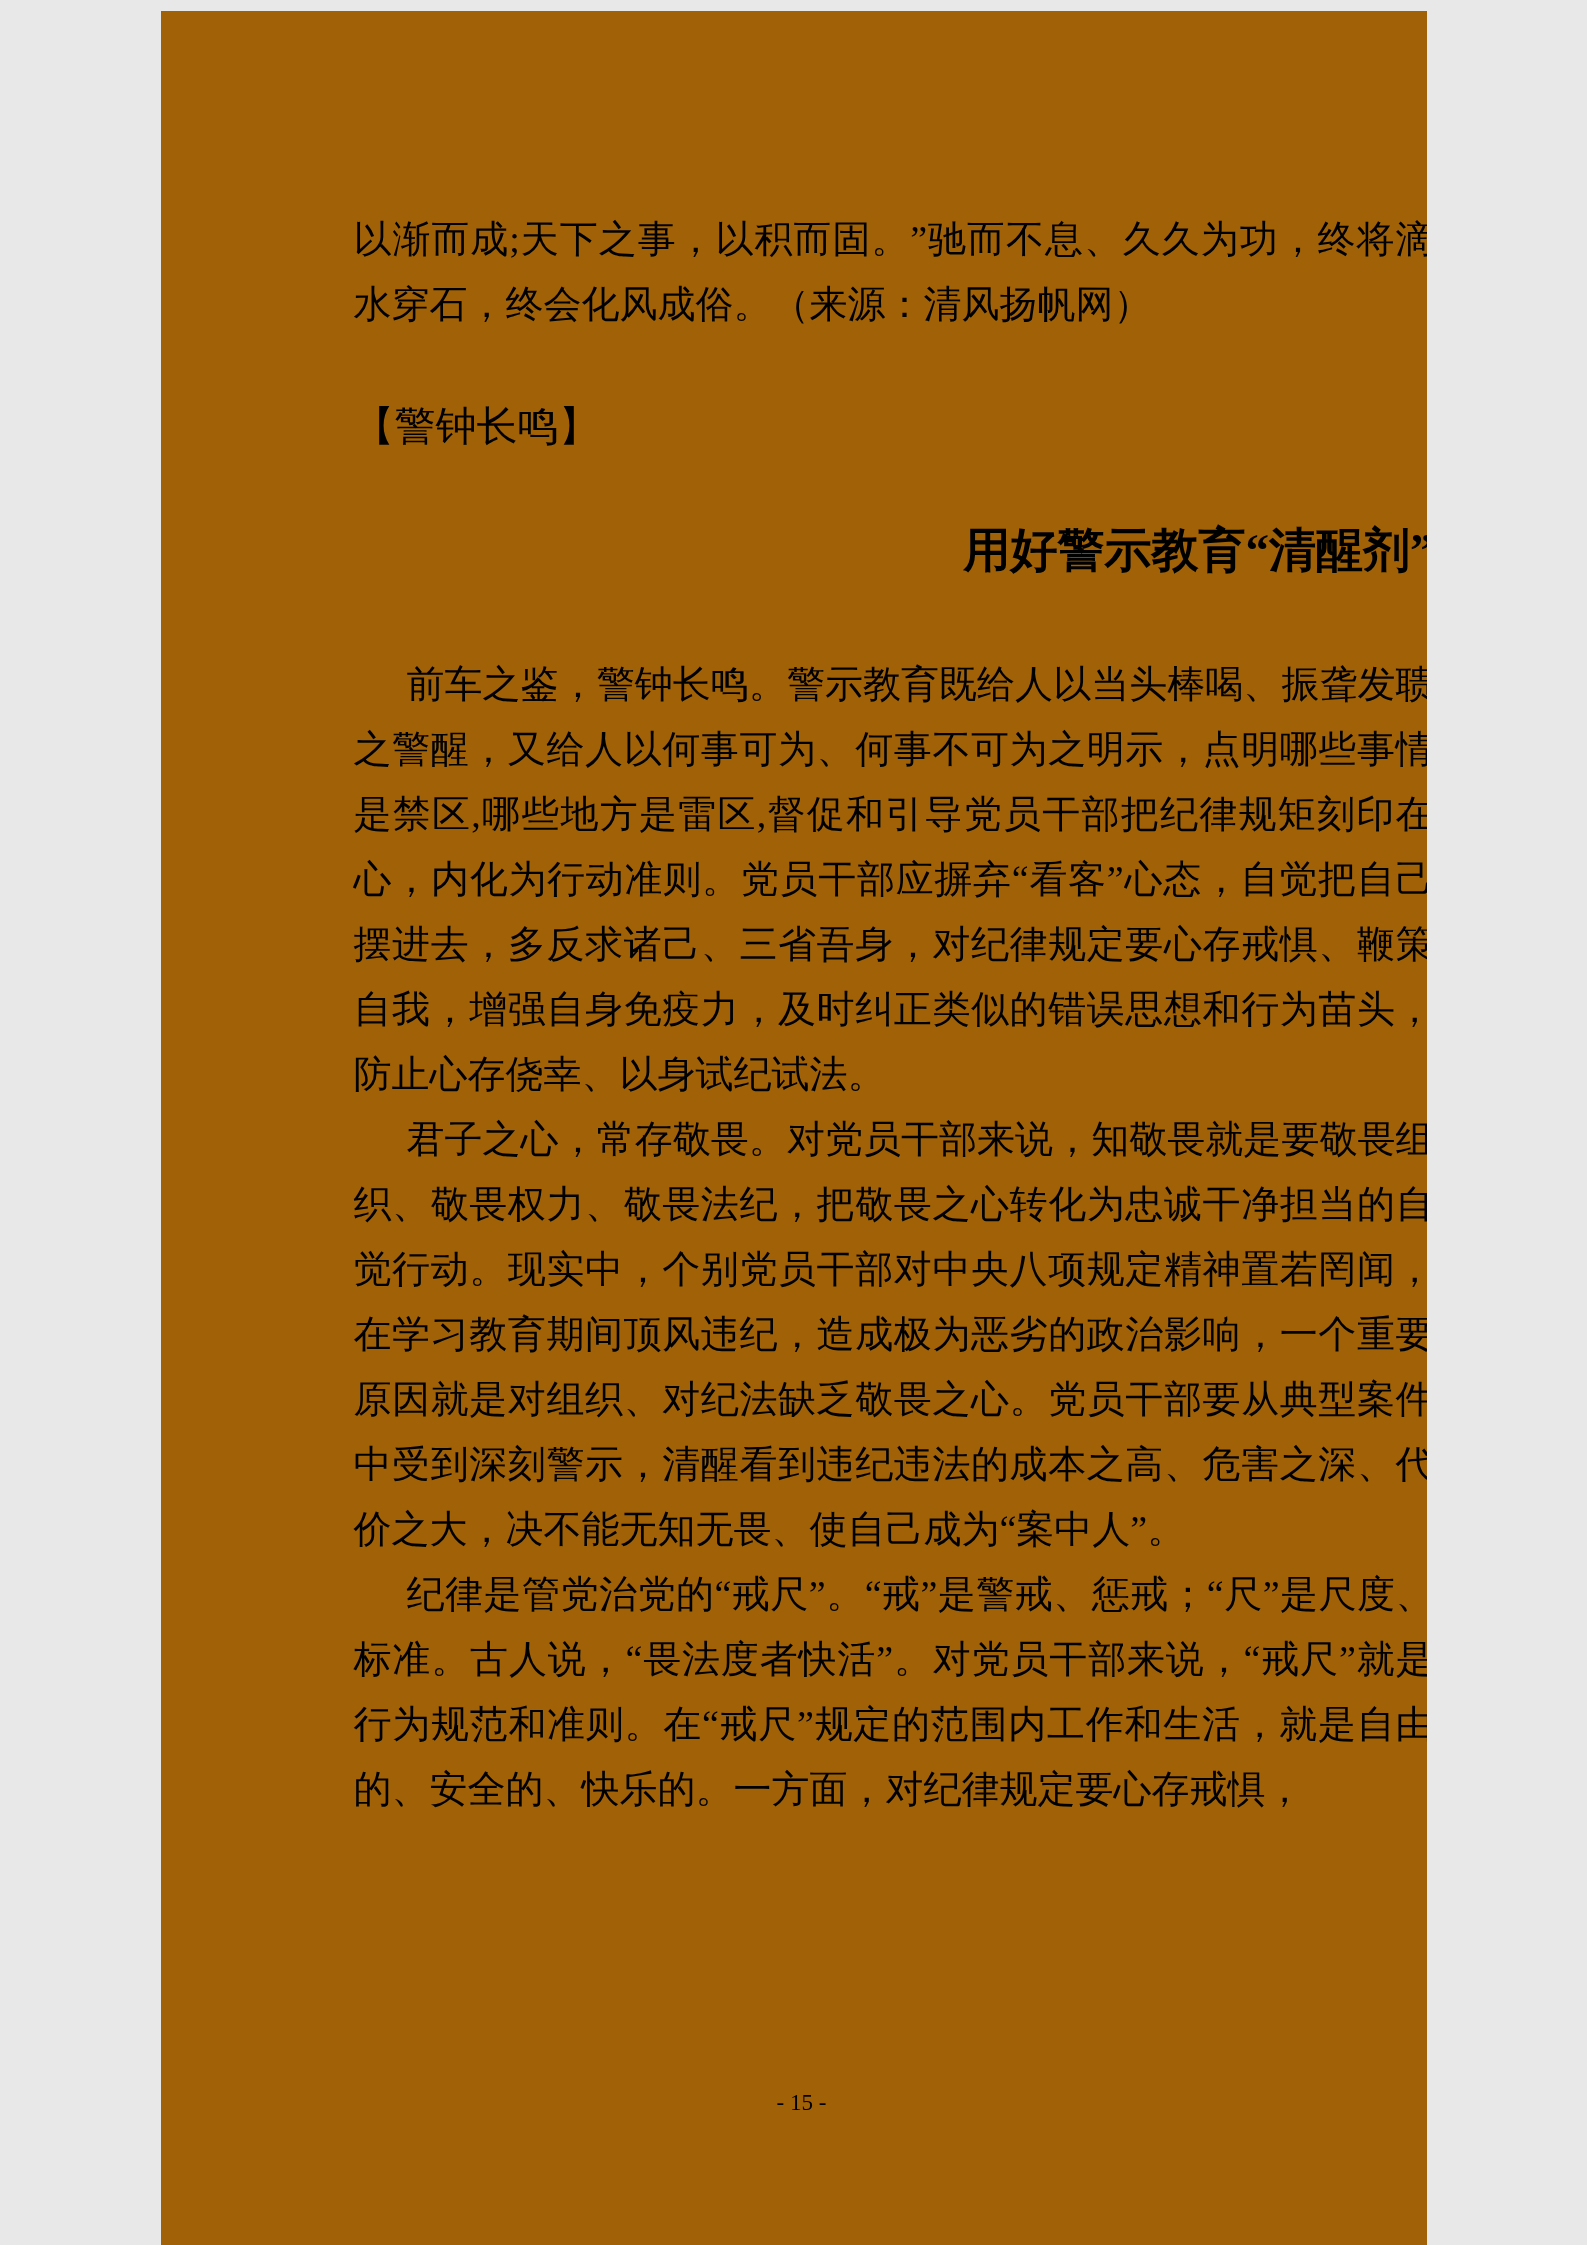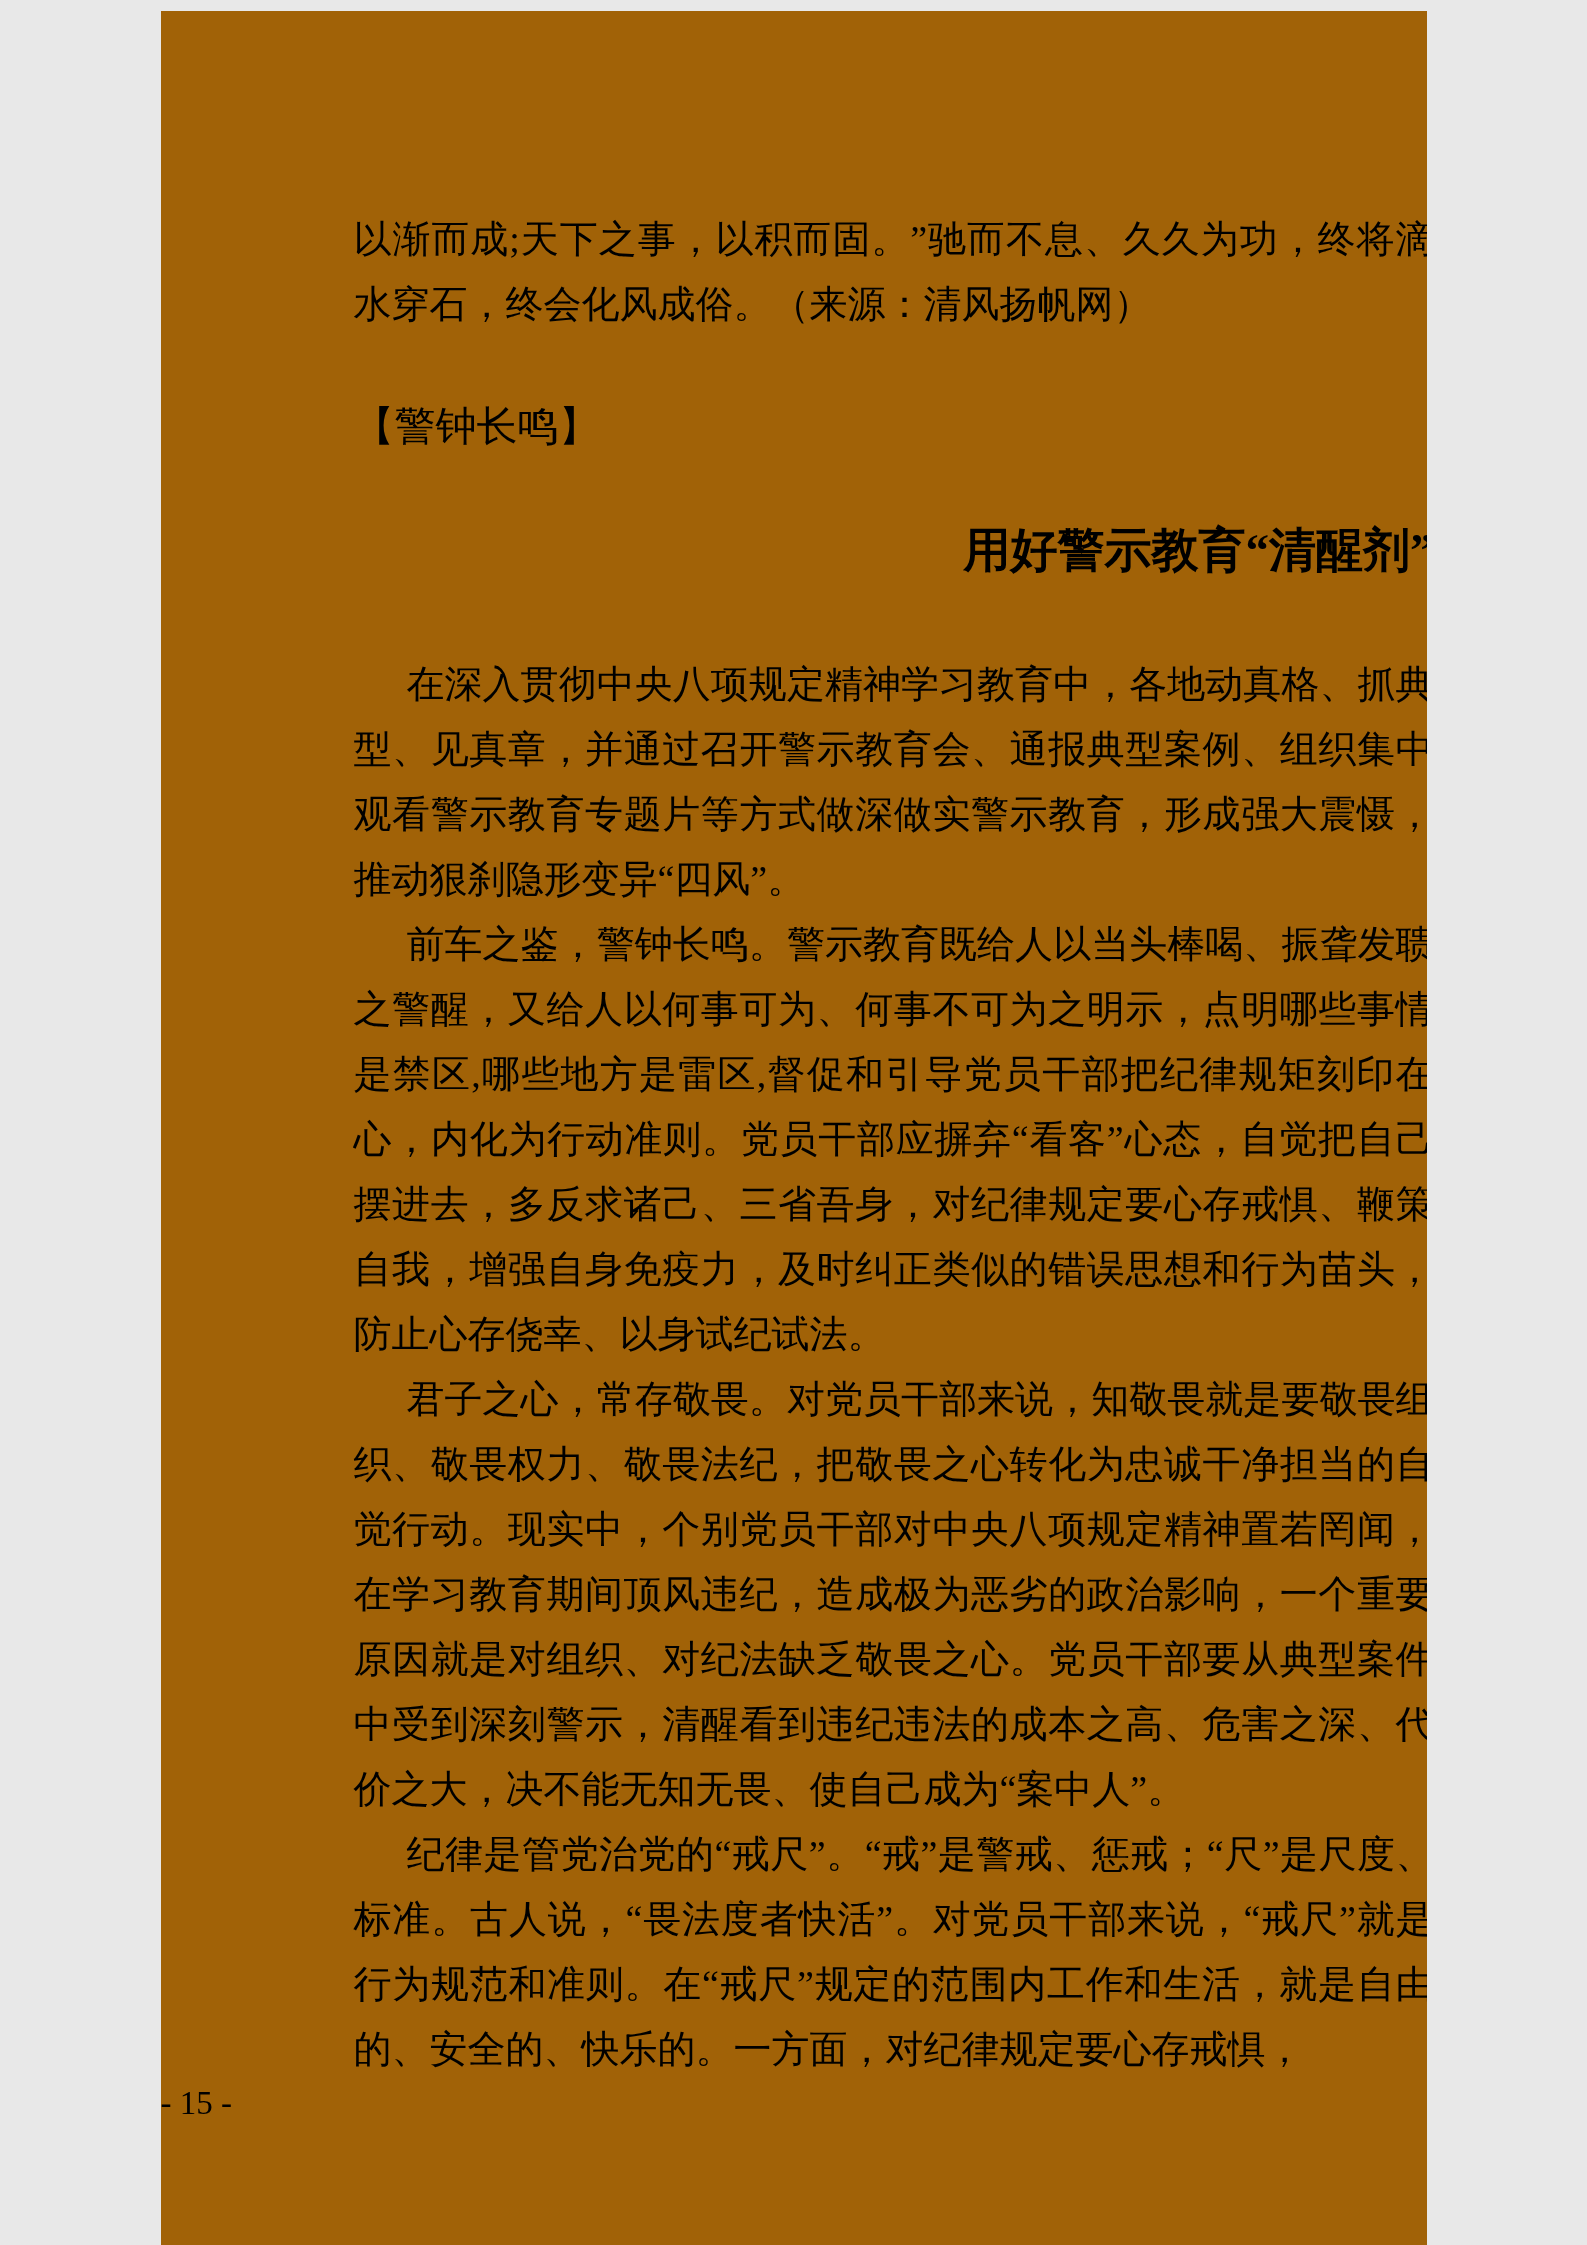--- a/index.html
+++ b/index.html
@@ -48,35 +48,34 @@
     margin: 0;
     font-size: 38px;
     line-height: 65px;
     text-indent: 53px;
     text-align: justify;
     text-justify: inter-ideograph;
     overflow-wrap: break-word;
   }
   .page-number {
     position: absolute;
-    left: 0;
+    left: 16px;
     right: 0;
     top: 2072px;
-    text-align: left;
-    font-size: 33px;
+    text-align: center;
+    font-size: 23px;
     line-height: 40px;
   }
 </style>
 </head>
 <body>
 
 <div class="page">
   <div class="text-col">
     <p class="p-cont">以渐而成;天下之事，以积而固。”驰而不息、久久为功，终将滴水穿石，终会化风成俗。（来源：清风扬帆网）</p>
     <p class="section-header">【警钟长鸣】</p>
     <h1 class="article-title">用好警示教育“清醒剂”</h1>
-    <p class="body-p">在深入贯彻中央八项规定精神学习教育中，各地动真格、抓典型、见真章，并通过召开警示教育会、通报典型案例、组织集中观看警示教育专题片等方式做深做实警示教育，形成强大震慑，推动狠刹隐形变异“四风”。</p>
     <p class="body-p">前车之鉴，警钟长鸣。警示教育既给人以当头棒喝、振聋发聩之警醒，又给人以何事可为、何事不可为之明示，点明哪些事情是禁区,哪些地方是雷区,督促和引导党员干部把纪律规矩刻印在心，内化为行动准则。党员干部应摒弃“看客”心态，自觉把自己摆进去，多反求诸己、三省吾身，对纪律规定要心存戒惧、鞭策自我，增强自身免疫力，及时纠正类似的错误思想和行为苗头，防止心存侥幸、以身试纪试法。</p>
     <p class="body-p">君子之心，常存敬畏。对党员干部来说，知敬畏就是要敬畏组织、敬畏权力、敬畏法纪，把敬畏之心转化为忠诚干净担当的自觉行动。现实中，个别党员干部对中央八项规定精神置若罔闻，在学习教育期间顶风违纪，造成极为恶劣的政治影响，一个重要原因就是对组织、对纪法缺乏敬畏之心。党员干部要从典型案件中受到深刻警示，清醒看到违纪违法的成本之高、危害之深、代价之大，决不能无知无畏、使自己成为“案中人”。</p>
     <p class="body-p">纪律是管党治党的“戒尺”。“戒”是警戒、惩戒；“尺”是尺度、标准。古人说，“畏法度者快活”。对党员干部来说，“戒尺”就是行为规范和准则。在“戒尺”规定的范围内工作和生活，就是自由的、安全的、快乐的。一方面，对纪律规定要心存戒惧，</p>
   </div>
   <div class="page-number">- 15 -</div>
 </div>
 
 </body></html>

